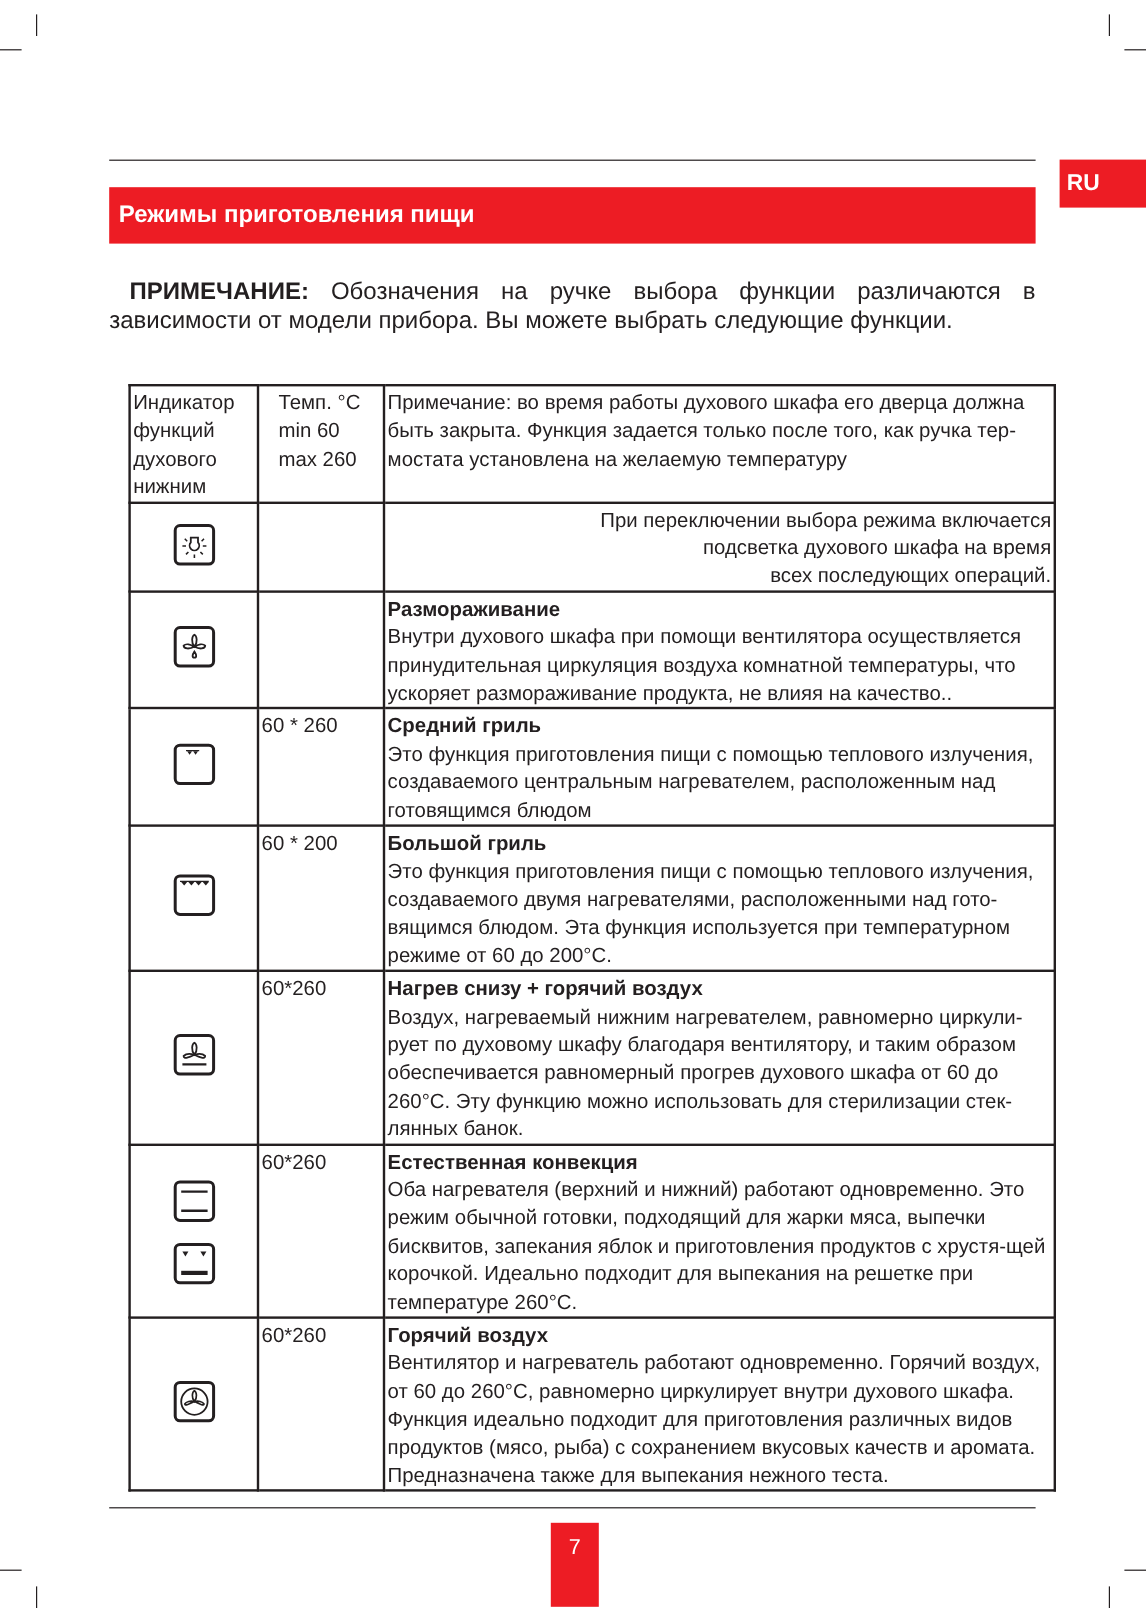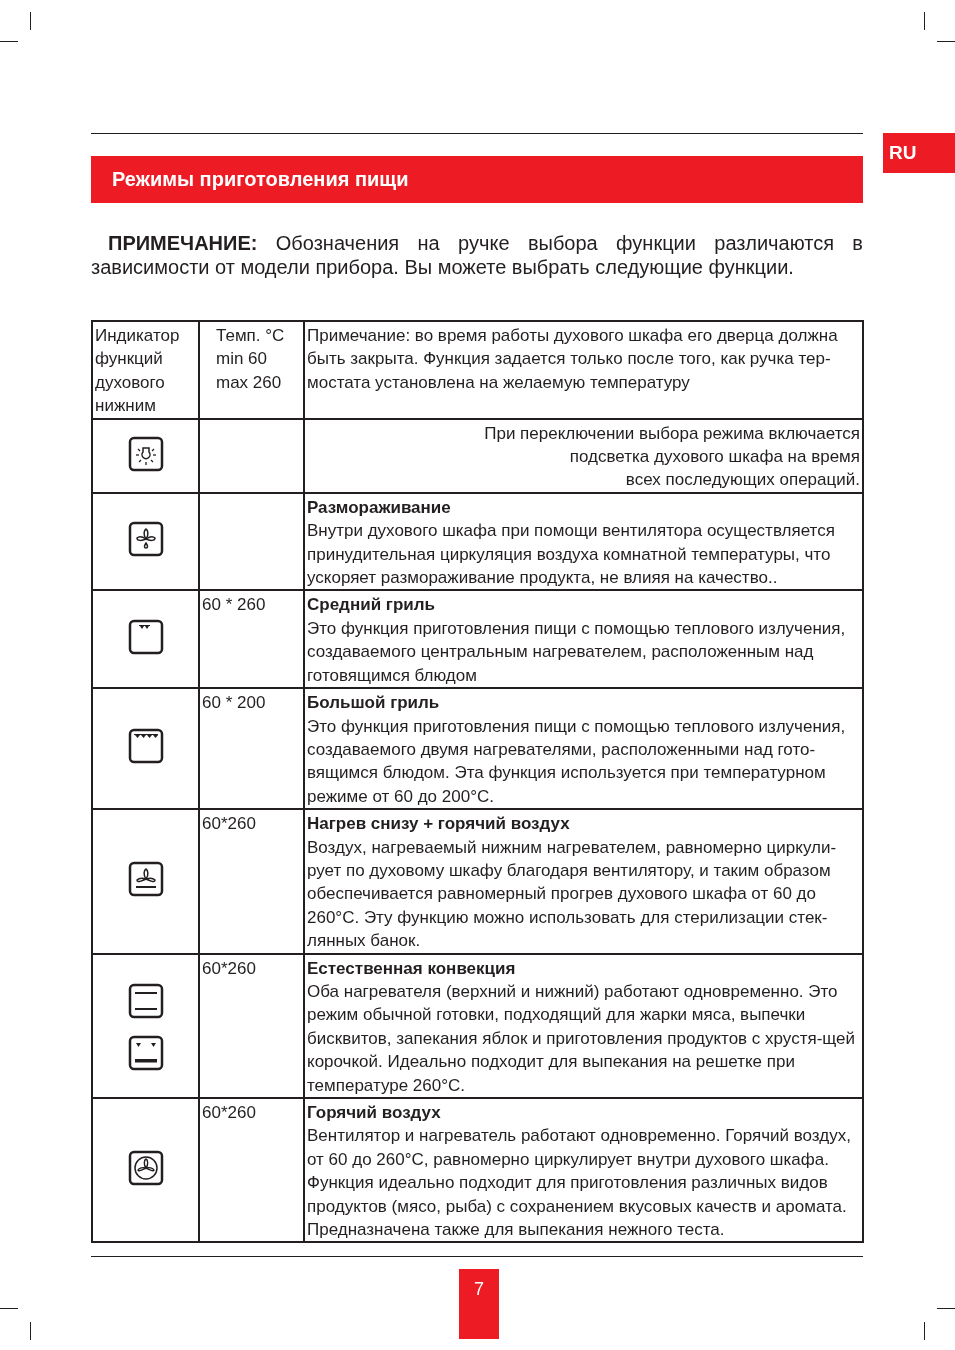--- a/index.html
+++ b/index.html
@@ -5,25 +5,25 @@
   html, body { margin: 0; padding: 0; background: #ffffff; }
   body { width: 955px; height: 1350px; position: relative; overflow: hidden;
          font-family: "Liberation Sans", sans-serif; color: #231f20; }
   .crop { position: absolute; background: #231f20; }
   .hrule { position: absolute; left: 91px; width: 772px; height: 1px; background: #231f20; }
   .lang-tab { position: absolute; left: 883px; top: 133px; width: 72px; height: 40px;
               background: #ed1c24; color: #fff; font-size: 19px; line-height: 40px;
               padding-left: 6px; box-sizing: border-box; font-weight: bold; }
   .title-bar { position: absolute; left: 91px; top: 156px; width: 772px; height: 47px;
                background: #ed1c24; color: #fff; font-weight: bold; font-size: 20px;
-               line-height: 47px; padding-left: 21px; box-sizing: border-box; }
+               line-height: 47px; padding-left: 8px; box-sizing: border-box; }
   .note { position: absolute; left: 91px; top: 231px; width: 772px; font-size: 20px;
           line-height: 24px; text-align: justify; text-indent: 17px; }
   .note b { font-weight: bold; }
-  table.modes { position: absolute; left: 91px; top: 320px; width: 773px;
+  table.modes { position: absolute; left: 107px; top: 320px; width: 773px;
                 border-collapse: collapse; font-size: 17px; line-height: 23.4px; }
   table.modes td { border: 2px solid #231f20; vertical-align: top; padding: 2px 2px 0 2px; }
   table.modes td.c1 { width: 101px; }
   table.modes td.c2 { width: 85px; padding-left: 16px; }
   table.modes td.icon-cell { vertical-align: middle; text-align: center; }
   .mode-title { font-weight: bold; }
   .icon { display: inline-block; width: 36px; height: 36px; }
   .icon svg { width: 36px; height: 36px; display: block; }
   .icon-stack { display: flex; flex-direction: column; align-items: center; gap: 16px; }
   .page-num { position: absolute; left: 459px; top: 1269px; width: 40px; height: 70px;

